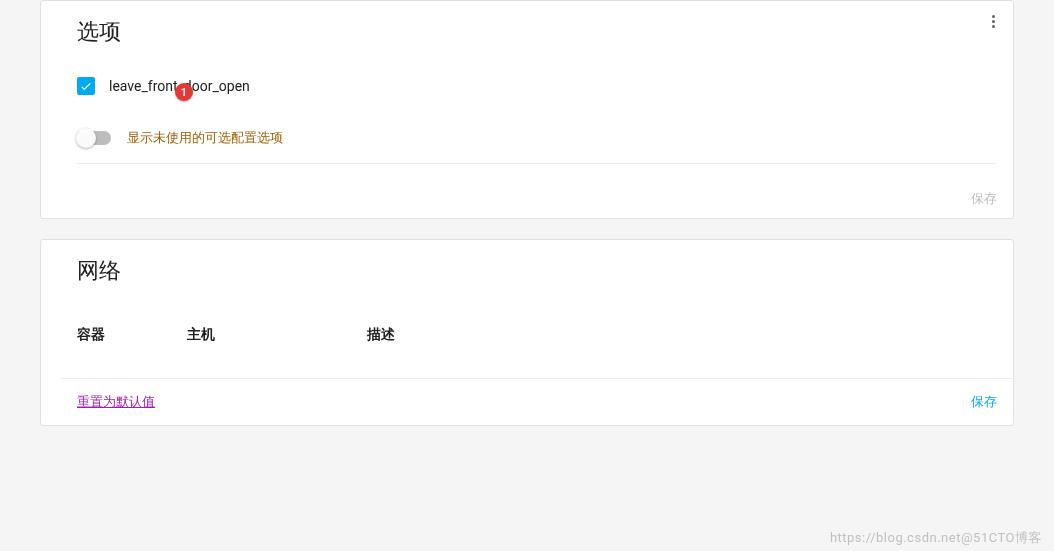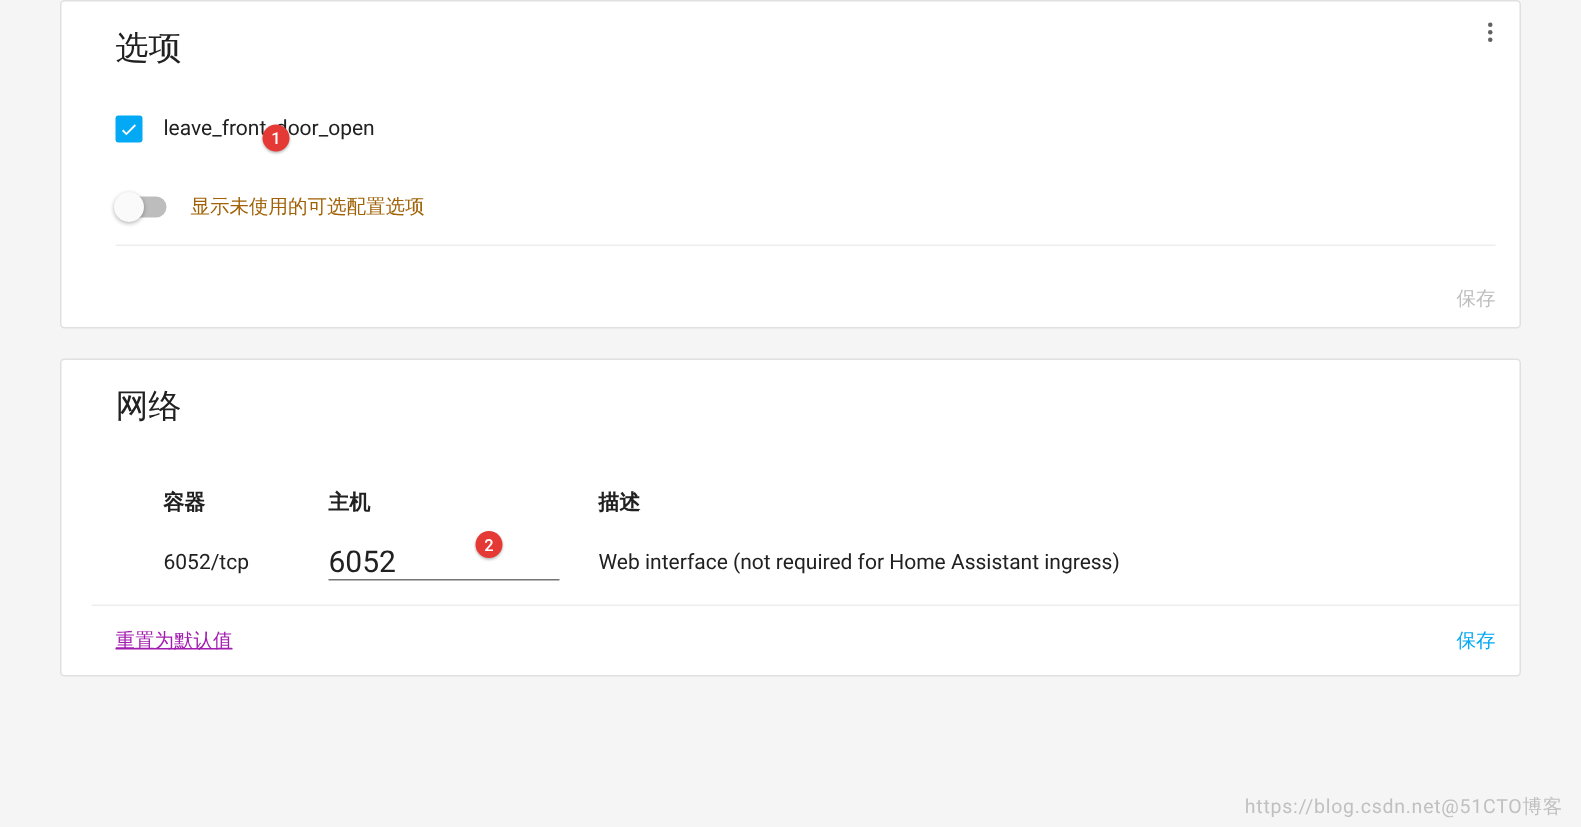--- a/index.html
+++ b/index.html
@@ -90,21 +90,21 @@
       background: #fafafa;
       box-shadow: 0 1px 3px rgba(0,0,0,0.3);
       top: -3px; left: -1px;
     }
     .toggle-label { font-size: 13px; color: #a16207; }
     .save-row { display: flex; justify-content: flex-end; padding: 10px 16px; }
     .save-disabled { font-size: 13px; color: #bdbdbd; }
     .save-active { font-size: 13px; color: #03a9f4; cursor: pointer; }
     .net-card .card-inner { padding-bottom: 16px; }
     .net-title { font-size: 22px; color:#212121; margin-bottom: 40px; }
-    .net-table { width: 100%; margin-left: 32px; }
+    .net-table { width: 100%; }
     .net-head { display:flex; font-size: 14px; font-weight: 600; color:#212121; margin-bottom: 18px; }
     .net-row { display:flex; align-items:center; font-size: 14px; color:#212121; position: relative;}
     .col-container { width: 110px; }
     .col-host { width: 180px; display:flex; align-items:center; position:relative;}
     .col-desc { flex:1; }
     .filled-val {
       font-size: 20px;
       border:none; border-bottom: 1px solid #757575;
       width: 154px; outline:none; background:transparent;
       font-family: inherit; color:#212121;
@@ -161,28 +161,20 @@
 
 <div class="card net-card">
   <div class="card-inner">
     <div class="net-title">网络</div>
     <div class="net-table">
       <div class="net-head">
         <div class="col-container">容器</div>
         <div class="col-host">主机</div>
         <div class="col-desc">描述</div>
       </div>
-      <div class="net-row">
-        <div class="col-container">6052/tcp</div>
-        <div class="col-host">
-          <input class="filled-val" value="6052" style="">
-        </div>
-        <div class="col-desc">Web interface (not required for Home Assistant ingress)</div>
-        <div class="badge badge-2">2</div>
-      </div>
     </div>
   </div>
   <div class="net-footer">
     <span class="reset-btn">重置为默认值</span>
     <span class="save-active">保存</span>
   </div>
 </div>
 
 <div class="watermark">https://blog.csdn.net@51CTO博客</div>
 

